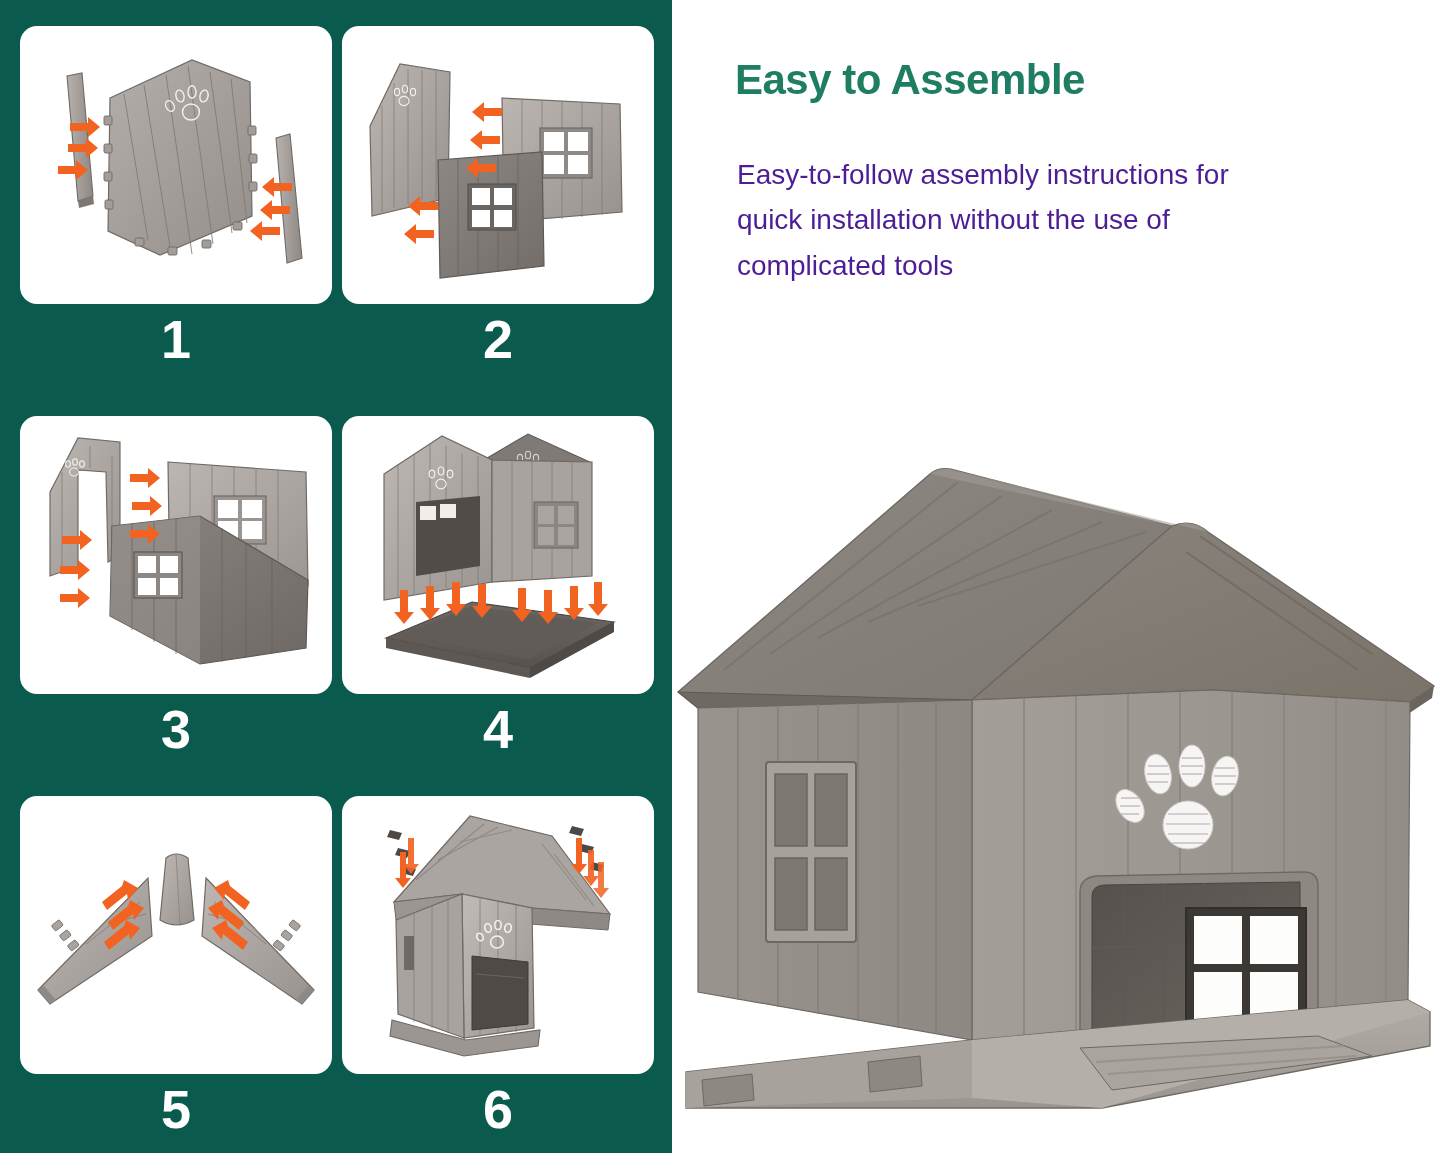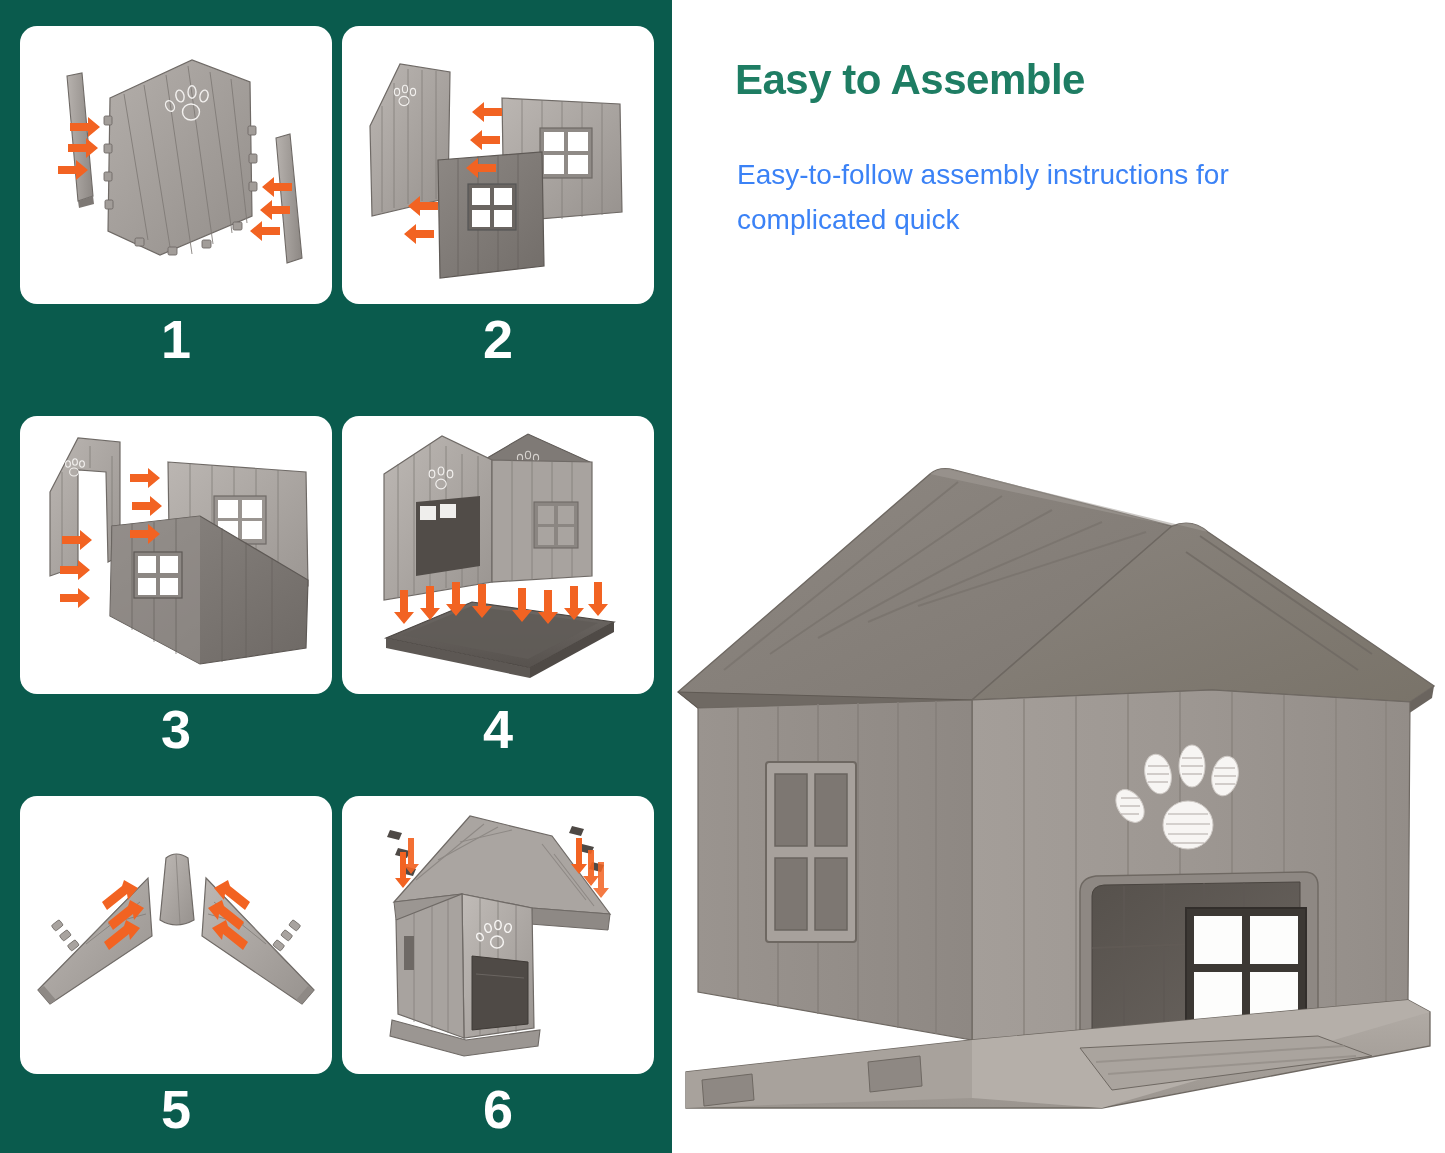--- a/index.html
+++ b/index.html
@@ -22,21 +22,21 @@
   .illus{position:absolute;left:0;top:0;width:100%;height:100%;display:block;}
 
   
   #headline{
     position:absolute;left:735px;top:30px;width:660px;
     color:#1e7d63;font-size:42px;font-weight:700;line-height:1.05;
     letter-spacing:-0.5px;
   }
   #subcopy{
     position:absolute;left:737px;top:152px;width:680px;
-    color:#3b82f6;font-size:28px;font-weight:400;line-height:1.62;
+    color:#4c1d95;font-size:28px;font-weight:400;line-height:1.62;
   }
   #subcopy span{display:block;}
 
   
   #hero{position:absolute;left:672px;top:440px;width:773px;height:713px;}
   #hero svg{display:block;width:100%;height:100%;}
 </style>
 </head>
 <body>
 
@@ -479,21 +479,22 @@
     </svg>
   </div>
   <div class="step-num" style="left:342px;top:1082px;width:312px;">6</div>
 
 </div>
 
 <h1 id="headline">Easy to Assemble</h1>
 
 <div id="subcopy">
   <span>Easy-to-follow assembly instructions for</span>
-  <span>complicated quick</span>
+  <span>quick installation without the use of</span>
+  <span>complicated tools</span>
 </div>
 
 <div id="hero">
   <svg viewBox="0 0 773 713">
     <defs>
       <linearGradient id="wallFront" x1="0" y1="0" x2="1" y2="0">
         <stop offset="0" stop-color="#a49e99"></stop>
           <stop offset="0.5" stop-color="#9d9792"></stop>
         <stop offset="1" stop-color="#938d88"></stop>
       </linearGradient>

